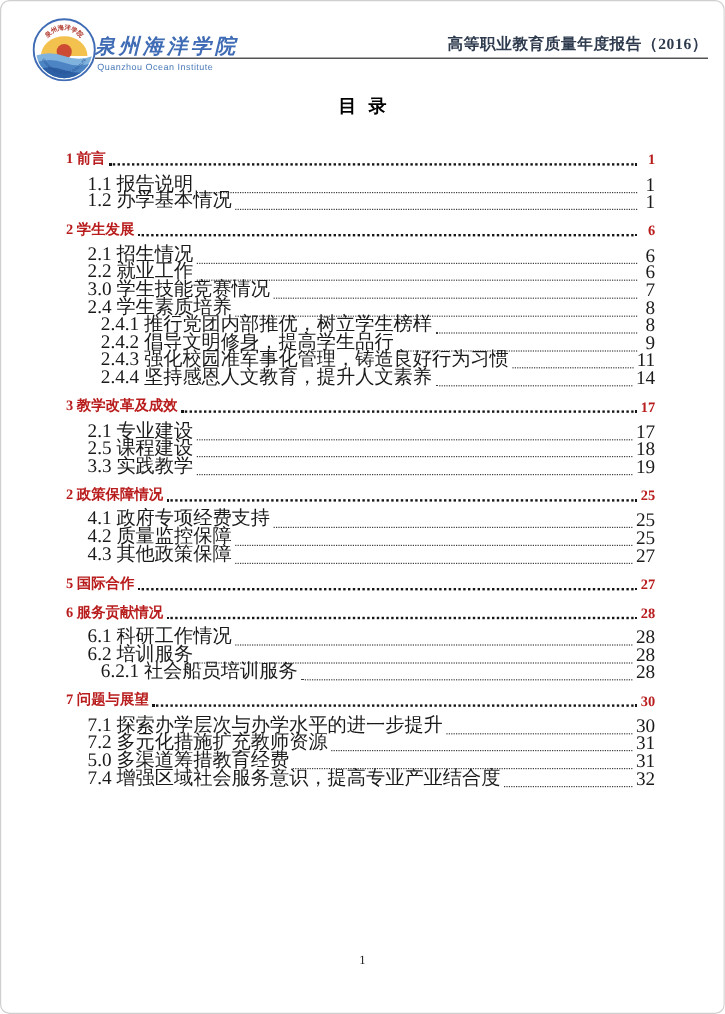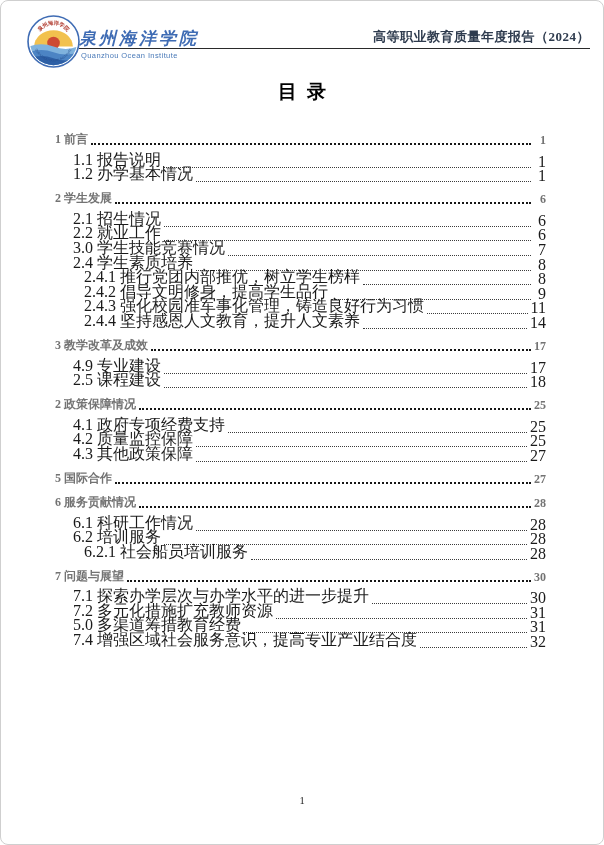--- a/index.html
+++ b/index.html
@@ -36,30 +36,30 @@
   .en-name {
     margin-left:80px; margin-top:2px;
     font-family:"Liberation Sans","DejaVu Sans",sans-serif;
     font-size:7.5px; color:#4a7ab8; letter-spacing:0.4px;
   }
 
   
   .doc-title {
     margin:14px 0 0 0;
     text-align:center;
-    font-size:19px; font-weight:bold; color:#000;
+    font-size:15px; font-weight:bold; color:#000;
     letter-spacing:10px; text-indent:10px;
   }
 
   
   .toc { margin:27px 57px 0 54px; }
   .toc-row { display:flex; align-items:flex-end; height:14.6px; }
   .toc-row.level-1 {
     height:16px; margin:6px 0 8px;
-    font-weight:bold; font-size:12px; color:#737373;
+    font-weight:bold; font-size:12px; color:#b91c1c;
   }
   .toc-row.level-2, .toc-row.level-3 { font-size:16px; }
   .toc-row.level-2 { padding-left:18px; }
   .toc-row.level-3 { padding-left:29px; }
   .toc-label { white-space:nowrap; }
   .dots {
     flex:1 1 auto;
     border-bottom:1.5px dotted #3c3c3c;
     margin:0 3px 3px 3px;
     min-width:10px;
@@ -98,21 +98,21 @@
       <text font-size="5.2" fill="#b03a2e" font-weight="bold">
         <textPath href="#arcTop" startOffset="50%" text-anchor="middle">泉州海洋学院</textPath>
       </text>
       <text font-size="3" fill="#27508f" font-family="Liberation Sans, DejaVu Sans, sans-serif">
         <textPath href="#arcBottom" startOffset="50%" text-anchor="middle">QUANZHOU OCEAN INSTITUTE</textPath>
       </text>
     </svg>
 
     <div class="hdr-rule">
       <span class="cn-name">泉州海洋学院</span>
-      <span class="report-title">高等职业教育质量年度报告（2024）</span>
+      <span class="report-title">高等职业教育质量年度报告（2016）</span>
     </div>
     <div class="en-name">Quanzhou Ocean Institute</div>
   </div>
 
   <h1 class="doc-title">目录</h1>
 
   <div class="toc">
       <div class="toc-row level-1">
         <span class="toc-label">1 前言</span>
         <span class="dots"></span>
@@ -172,29 +172,34 @@
         <span class="toc-label">2.4.4 坚持感恩人文教育，提升人文素养</span>
         <span class="dots"></span>
         <span class="pg">14</span>
       </div>
       <div class="toc-row level-1">
         <span class="toc-label">3 教学改革及成效</span>
         <span class="dots"></span>
         <span class="pg">17</span>
       </div>
       <div class="toc-row level-2">
-        <span class="toc-label">4.9 专业建设</span>
+        <span class="toc-label">2.1 专业建设</span>
         <span class="dots"></span>
         <span class="pg">17</span>
       </div>
       <div class="toc-row level-2">
         <span class="toc-label">2.5 课程建设</span>
         <span class="dots"></span>
         <span class="pg">18</span>
       </div>
+      <div class="toc-row level-2">
+        <span class="toc-label">3.3 实践教学</span>
+        <span class="dots"></span>
+        <span class="pg">19</span>
+      </div>
       <div class="toc-row level-1">
         <span class="toc-label">2 政策保障情况</span>
         <span class="dots"></span>
         <span class="pg">25</span>
       </div>
       <div class="toc-row level-2">
         <span class="toc-label">4.1 政府专项经费支持</span>
         <span class="dots"></span>
         <span class="pg">25</span>
       </div>

